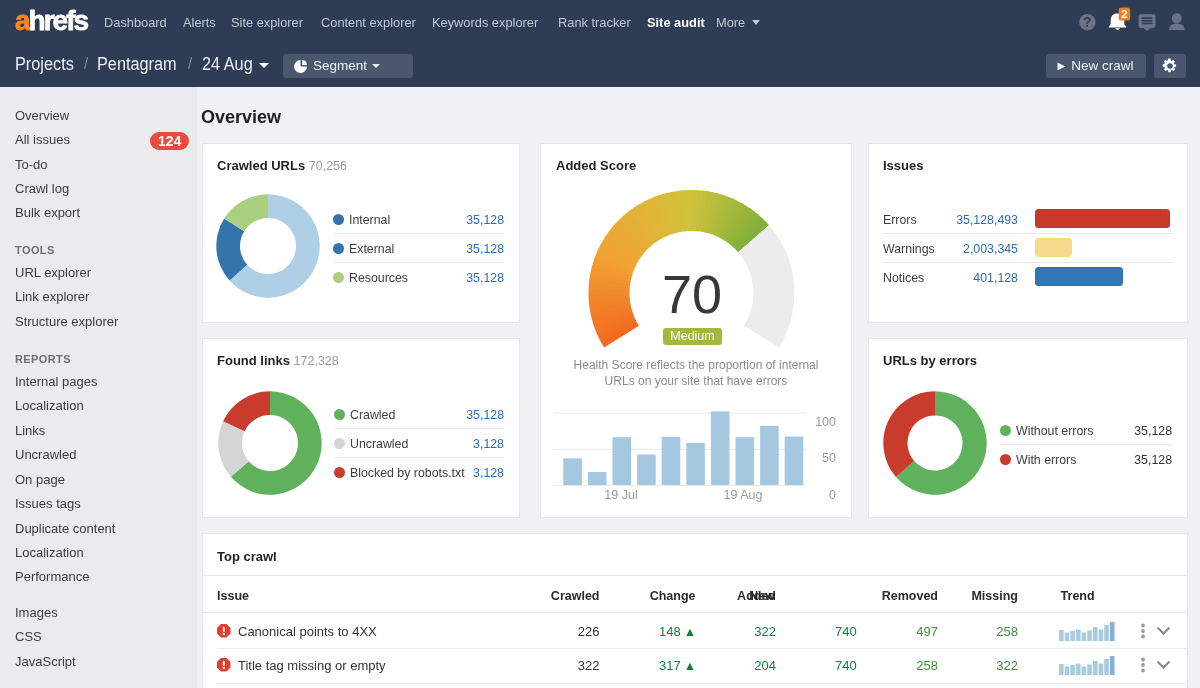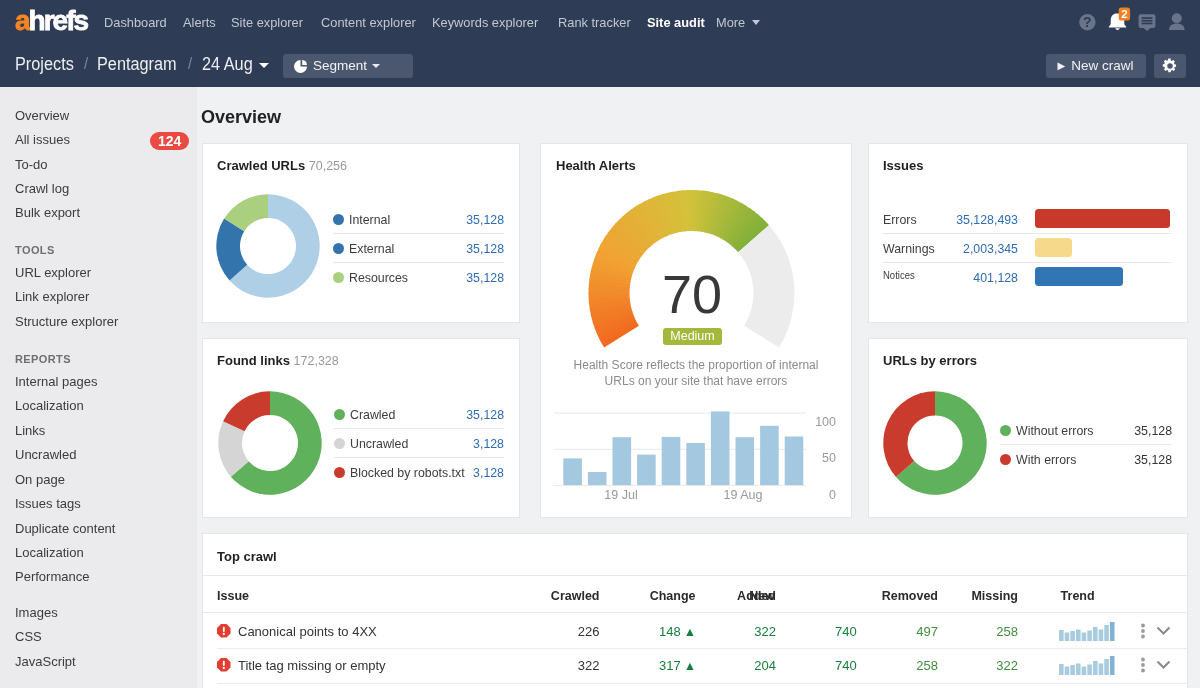--- a/index.html
+++ b/index.html
@@ -128,21 +128,21 @@
   </svg>
 <div class="leg" style="left:334px;top:407px"><span class="dot" style="background:#60b15c"></span><span class="lt">Crawled</span></div>
 <div class="lval" style="left:424px;top:407px;width:80px">35,128</div>
 <div class="leg" style="left:334px;top:436px"><span class="dot" style="background:#d5d5d5"></span><span class="lt">Uncrawled</span></div>
 <div class="lval" style="left:424px;top:436px;width:80px">3,128</div>
 <div class="leg" style="left:334px;top:465px"><span class="dot" style="background:#c93b2d"></span><span class="lt">Blocked by robots.txt</span></div>
 <div class="lval" style="left:424px;top:465px;width:80px">3,128</div>
 <div class="ldiv" style="left:334px;top:428px;width:170px"></div>
 <div class="ldiv" style="left:334px;top:457px;width:170px"></div>
 <div class="card" style="left:540px;top:143px;width:312px;height:374.5px"></div>
-<div class="abs ctitle" style="left:556px;top:158px">Health Alerts</div>
+<div class="abs ctitle" style="left:556px;top:158px">Added Score</div>
 <svg class="abs" style="left:588px;top:190px" width="207" height="207" viewBox="0 0 207 207">
     <path d="M16.15 157.58 A103 103 0 0 1 13.07 152.31 L49.07 132.68 A62 62 0 0 0 50.92 135.85 Z" fill="#f26a20"></path>
 <path d="M13.55 153.18 A103 103 0 0 1 10.73 147.76 L47.66 129.94 A62 62 0 0 0 49.35 133.20 Z" fill="#f26d21"></path>
 <path d="M11.17 148.65 A103 103 0 0 1 8.62 143.10 L46.39 127.14 A62 62 0 0 0 47.92 130.48 Z" fill="#f27022"></path>
 <path d="M9.01 144.01 A103 103 0 0 1 6.75 138.34 L45.26 124.27 A62 62 0 0 0 46.63 127.68 Z" fill="#f27323"></path>
 <path d="M7.09 139.26 A103 103 0 0 1 5.12 133.49 L44.28 121.35 A62 62 0 0 0 45.47 124.83 Z" fill="#f27624"></path>
 <path d="M5.41 134.43 A103 103 0 0 1 3.72 128.56 L43.44 118.39 A62 62 0 0 0 44.46 121.92 Z" fill="#f27925"></path>
 <path d="M3.97 129.52 A103 103 0 0 1 2.58 123.58 L42.75 115.39 A62 62 0 0 0 43.59 118.96 Z" fill="#f27c26"></path>
 <path d="M2.78 124.54 A103 103 0 0 1 1.68 118.54 L42.21 112.35 A62 62 0 0 0 42.87 115.97 Z" fill="#f27f27"></path>
 <path d="M1.83 119.52 A103 103 0 0 1 1.03 113.46 L41.82 109.30 A62 62 0 0 0 42.30 112.94 Z" fill="#f28228"></path>
@@ -223,21 +223,21 @@
     <text x="192" y="93.5" font-size="12.5" fill="#999" text-anchor="middle" font-family="Liberation Sans">19 Aug</text>
   </svg>
 <div class="card" style="left:868px;top:143px;width:320px;height:179.5px"></div>
 <div class="abs ctitle" style="left:883px;top:158px">Issues</div>
 <div class="abs" style="left:883px;top:212px;font-size:13px;color:#3d3d3d"><span class="lt">Errors</span></div>
 <div class="abs num" style="left:918px;top:212px;width:100px;text-align:right;font-size:13px;transform:scaleX(.95);transform-origin:right center">35,128,493</div>
 <div class="abs" style="left:1034.8px;top:209.3px;width:135.7px;height:18.8px;background:#c8392b;border-radius:3.5px"></div>
 <div class="abs" style="left:883px;top:241px;font-size:13px;color:#3d3d3d"><span class="lt">Warnings</span></div>
 <div class="abs num" style="left:918px;top:241px;width:100px;text-align:right;font-size:13px;transform:scaleX(.95);transform-origin:right center">2,003,345</div>
 <div class="abs" style="left:1034.8px;top:238.3px;width:37.7px;height:18.8px;background:#f7d98c;border-radius:3.5px"></div>
-<div class="abs" style="left:883px;top:270px;font-size:10px;color:#3d3d3d"><span class="lt">Notices</span></div>
+<div class="abs" style="left:883px;top:270px;font-size:13px;color:#3d3d3d"><span class="lt">Notices</span></div>
 <div class="abs num" style="left:918px;top:270px;width:100px;text-align:right;font-size:13px;transform:scaleX(.95);transform-origin:right center">401,128</div>
 <div class="abs" style="left:1034.8px;top:267.3px;width:88.1px;height:18.8px;background:#3076b5;border-radius:3.5px"></div>
 <div class="ldiv" style="left:883px;top:233px;width:289px"></div>
 <div class="ldiv" style="left:883px;top:262px;width:289px"></div>
 <div class="card" style="left:868px;top:337.5px;width:320px;height:180px"></div>
 <div class="abs ctitle" style="left:883px;top:352.5px">URLs by errors</div>
 <svg class="abs" style="left:878.9px;top:386.8px" width="112" height="112" viewBox="0 0 112 112">
     <path d="M56.00 4.30 A51.7 51.7 0 1 1 16.98 89.92 L35.25 74.04 A27.5 27.5 0 1 0 56.00 28.50 Z" fill="#60b15c"></path>
 <path d="M16.98 89.92 A51.7 51.7 0 0 1 56.00 4.30 L56.00 28.50 A27.5 27.5 0 0 0 35.25 74.04 Z" fill="#c93b2d"></path>
   </svg>

